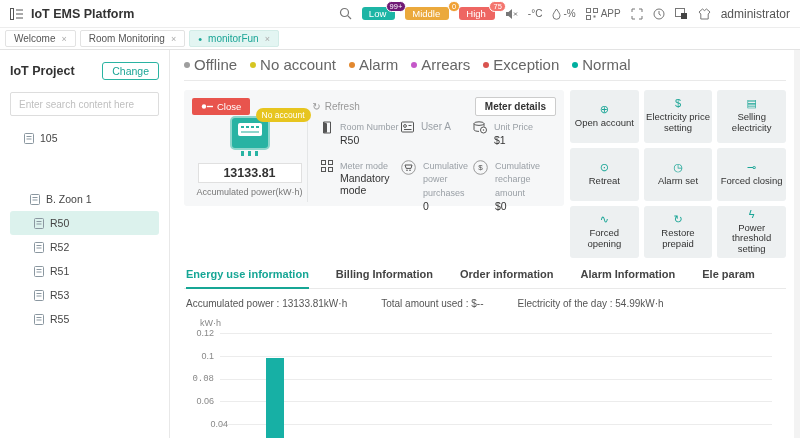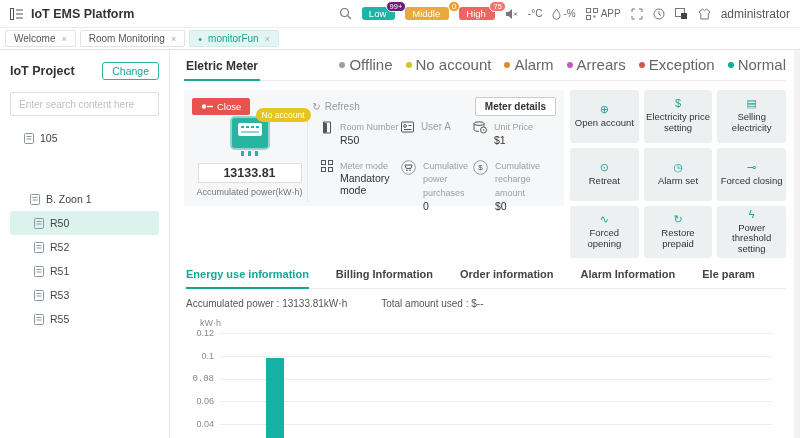--- a/index.html
+++ b/index.html
@@ -285,21 +285,20 @@
             </svg>
           </span>
         <span>R55</span>
       </div>
     </div>
   </div>
 
   <div class="main">
 
     <div class="section-row">
-      <span class="sec-tab">Eletric Meter</span>
       <div class="legend">
         <span class="legend-item">
             <span class="ldot" style="background: rgb(158, 158, 158);"></span>
             <span>Offline</span>
           </span>
         <span class="legend-item">
             <span class="ldot" style="background: rgb(214, 197, 33);"></span>
             <span>No account</span>
           </span>
         <span class="legend-item">
@@ -472,27 +471,28 @@
       <span class="itab active">Energy use information</span>
       <span class="itab">Billing Information</span>
       <span class="itab">Order information</span>
       <span class="itab">Alarm Information</span>
       <span class="itab">Ele param</span>
     </div>
 
     <div class="stats-row">
       <span>Accumulated power : 13133.81kW·h</span>
       <span>Total amount used : $--</span>
+      <span>Electricity of the day : 54.99kW·h</span>
     </div>
 
     <div class="chart">
       <span class="ylab">kW·h</span>
       <div id="plot">
           <div class="gridline" style="left: 36px; width: 552px; top: 108.667px;"></div>
-          <div class="ytick" style="left: 2px; top: 103.667px;">0.04</div>
+          <div class="ytick" style="left: 16px; top: 103.667px;">0.04</div>
           <div class="gridline" style="left: 36px; width: 552px; top: 86px;"></div>
           <div class="ytick" style="left: 2px; top: 81px;">0.06</div>
           <div class="gridline" style="left: 36px; width: 552px; top: 63.3333px;"></div>
           <div class="ytick" style="left: 2px; top: 58.3333px; font-family: Liberation Mono, monospace;">0.08</div>
           <div class="gridline" style="left: 36px; width: 552px; top: 40.6667px;"></div>
           <div class="ytick" style="left: 2px; top: 35.6667px;">0.1</div>
           <div class="gridline" style="left: 36px; width: 552px; top: 18px;"></div>
           <div class="ytick" style="left: 2px; top: 13px;">0.12</div>
           <div class="bar" style="left: 82.2px; width: 18px; top: 42.9333px; height: 111.067px; background: rgb(23, 176, 165);"></div>
         </div>

